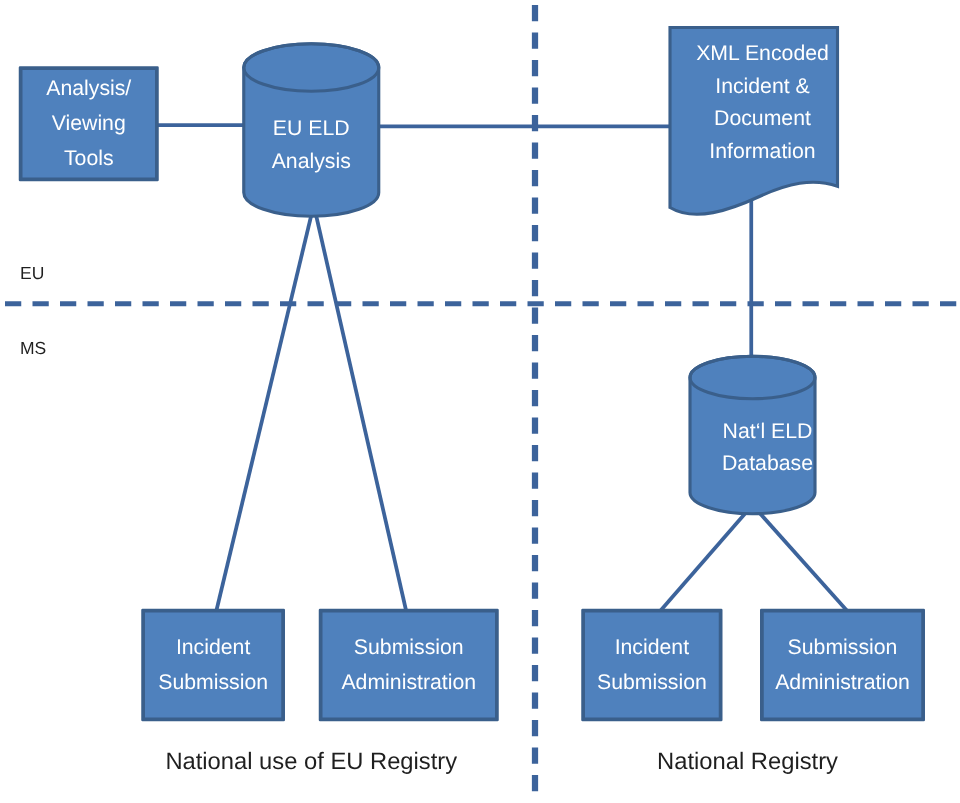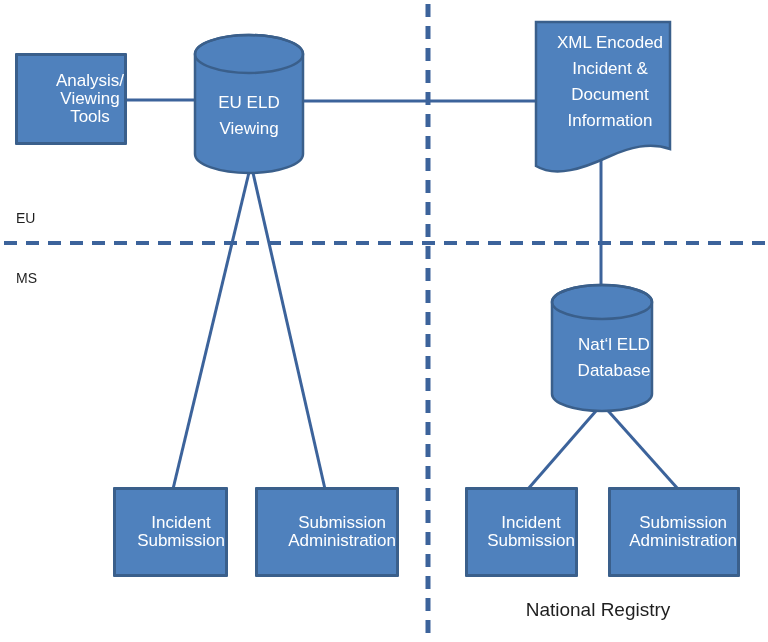--- a/index.html
+++ b/index.html
@@ -13,23 +13,23 @@
   html,body{margin:0;padding:0;}
   body{background:var(--bg);font-family:"Liberation Sans", sans-serif;}
   .diagram{position:relative;width:768px;height:642px;background:var(--bg);overflow:hidden;}
   .diagram svg{position:absolute;left:0;top:0;}
   .dash{stroke:var(--conn);fill:none;}
   .dash.v{stroke-width:5;stroke-dasharray:13 9;}
   .dash.h{stroke-width:4;stroke-dasharray:13 9;}
   .conn{stroke:var(--conn);stroke-width:3;fill:none;}
   .shape{fill:var(--fill);stroke:var(--border);stroke-width:2.5;}
   .rim{fill:none;stroke:var(--border);stroke-width:2.5;}
-  .box{position:absolute;box-sizing:border-box;display:flex;align-items:center;justify-content:flex-end;
+  .box{position:absolute;box-sizing:border-box;display:flex;align-items:center;justify-content:center;
        background:var(--fill);border:3px solid var(--border);color:var(--shape-text);
-       font-size:17px;line-height:18px;border-radius:1px;}
+       font-size:17px;line-height:28px;border-radius:1px;}
   .box span{white-space:pre-line;text-align:center;display:block;}
   .shape-label{position:absolute;color:var(--shape-text);font-size:17px;line-height:26px;
        text-align:center;white-space:pre-line;pointer-events:none;}
   .region-label{position:absolute;color:var(--label-text);font-size:14px;line-height:24px;}
   .caption{position:absolute;color:var(--label-text);font-size:19px;line-height:24px;
        transform:translateX(-50%);white-space:nowrap;}
 </style>
 </head>
 <body>
 
@@ -81,28 +81,29 @@
     <span>Incident
 Submission</span>
   </div>
 
   <div class="box" style="left:608px;top:487px;width:132px;height:90px;">
     <span>Submission
 Administration</span>
   </div>
 
   <div class="shape-label" style="left:195px;top:90px;width:108px;">EU ELD
-Viewing</div>
+Analysis</div>
 
   <div class="shape-label" style="left:538px;top:30px;width:144px;">XML Encoded
 Incident &amp;
 Document
 Information</div>
 
   <div class="shape-label" style="left:552px;top:332px;width:124px;">Nat‘l ELD
 Database</div>
 
   <div class="region-label" style="left:16px;top:206px;">EU</div>
   <div class="region-label" style="left:16px;top:266px;">MS</div>
 
+  <div class="caption" style="left:249px;top:598px;">National use of EU Registry</div>
   <div class="caption" style="left:598px;top:598px;">National Registry</div>
 
 </div>
 
 </body></html>

